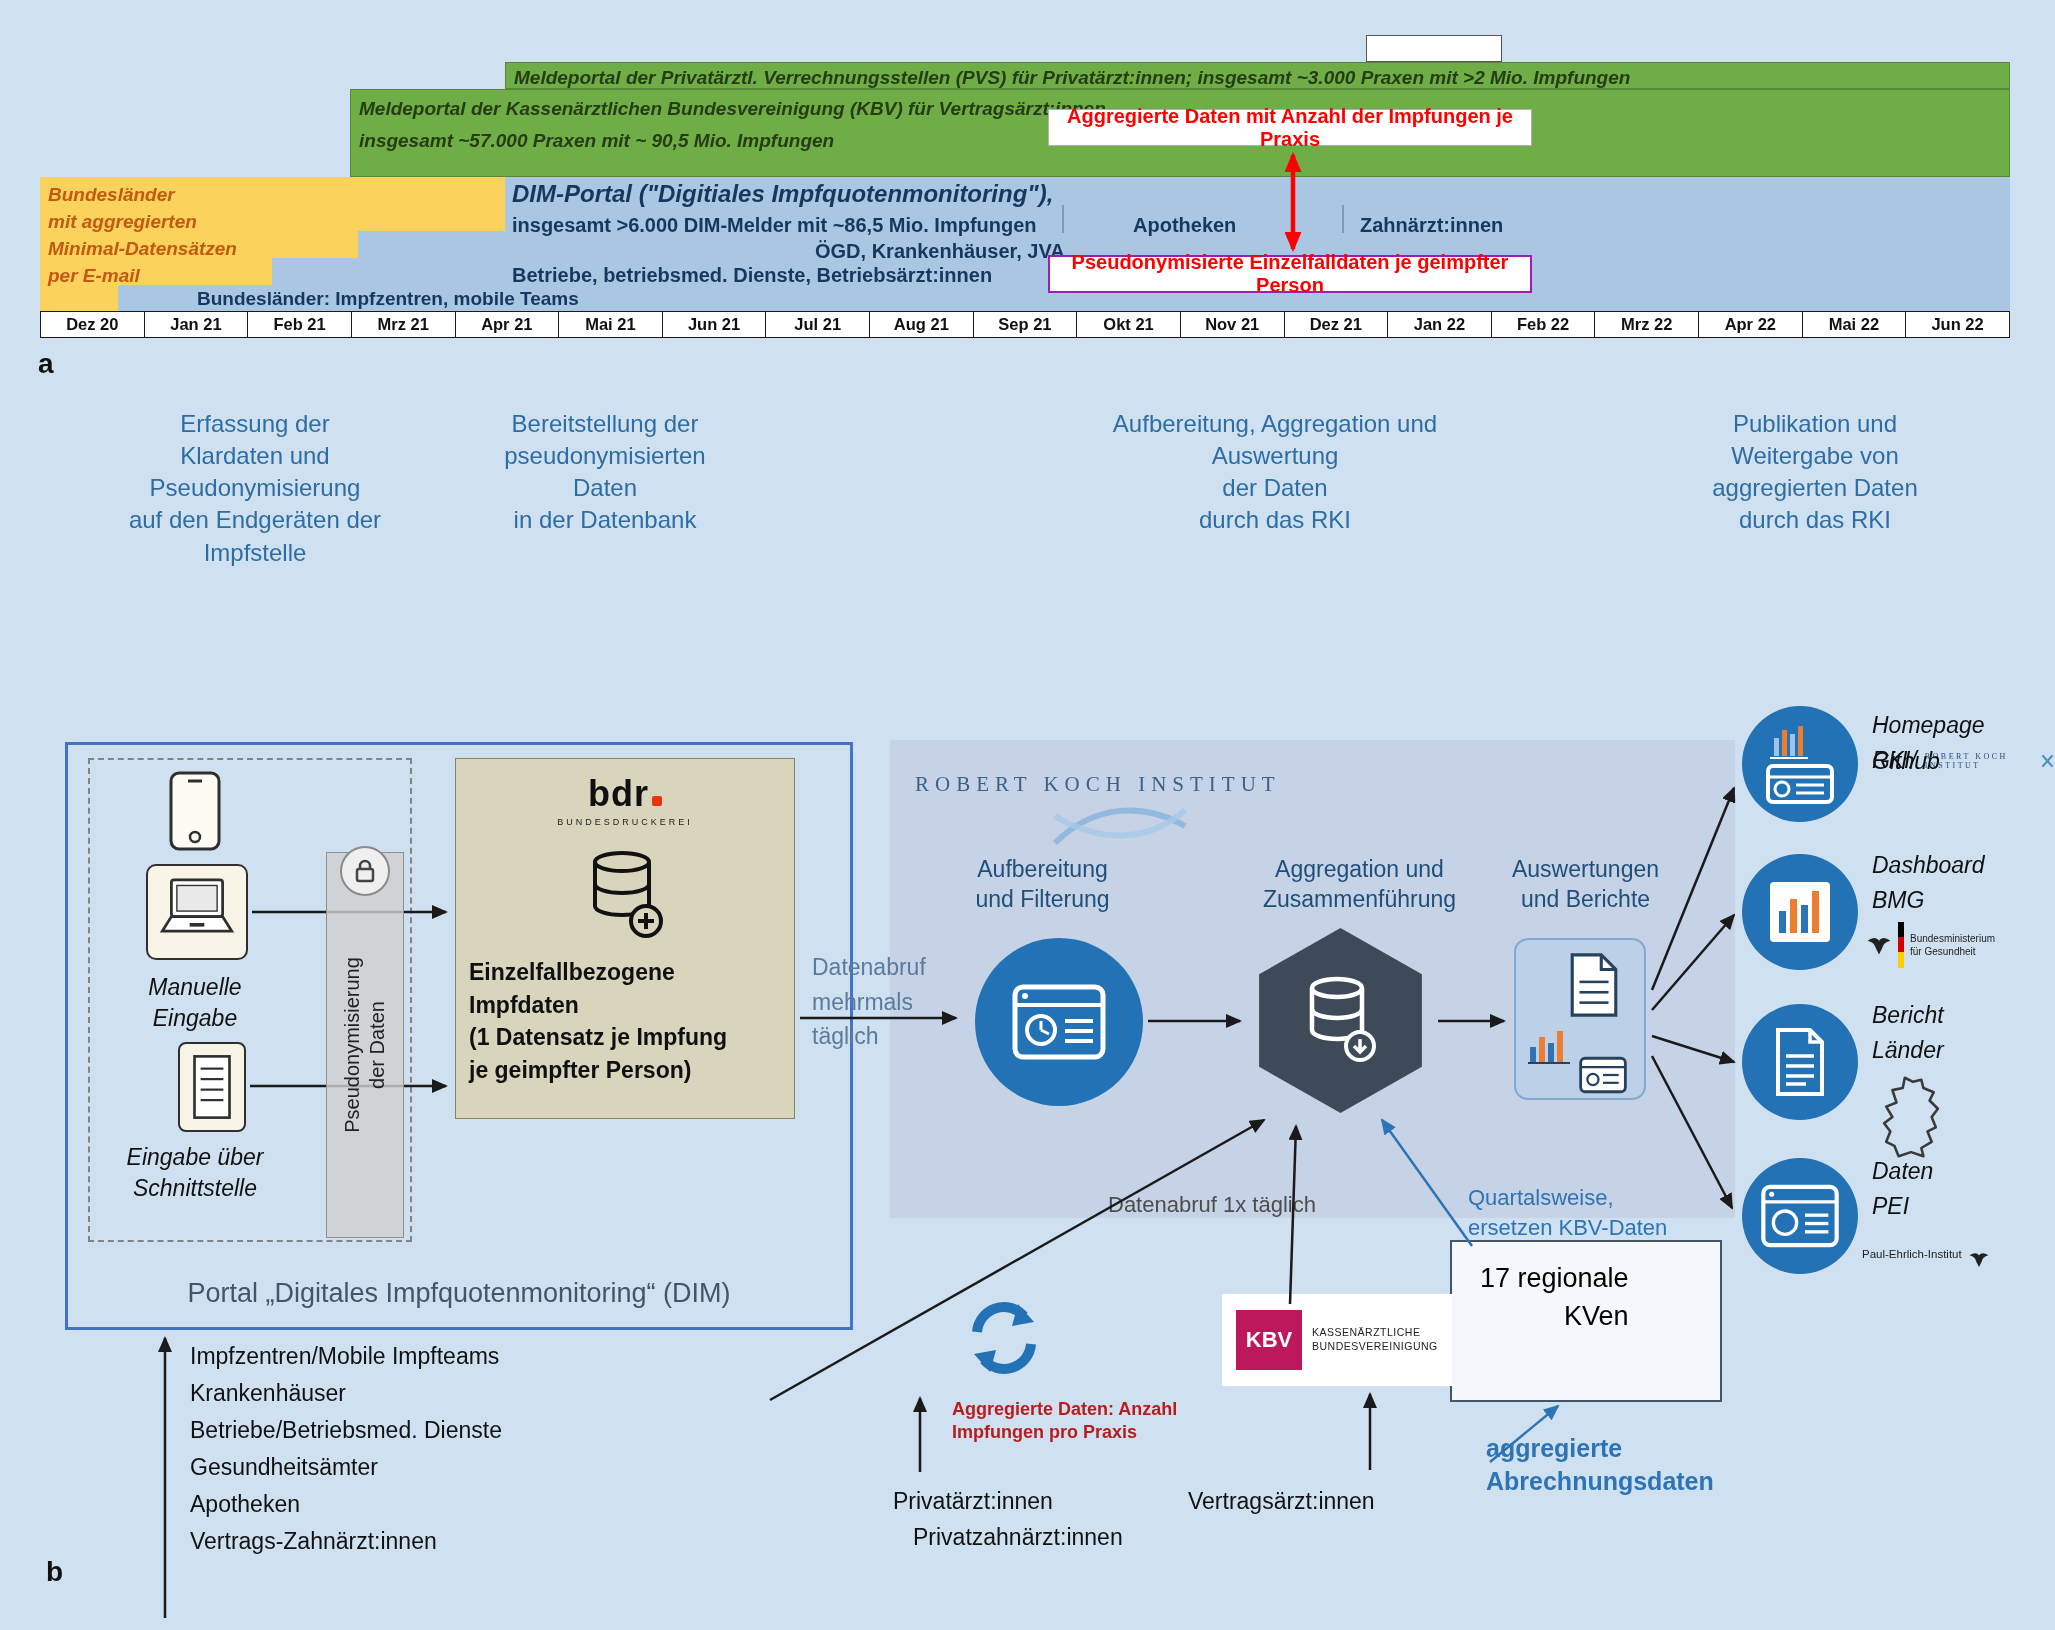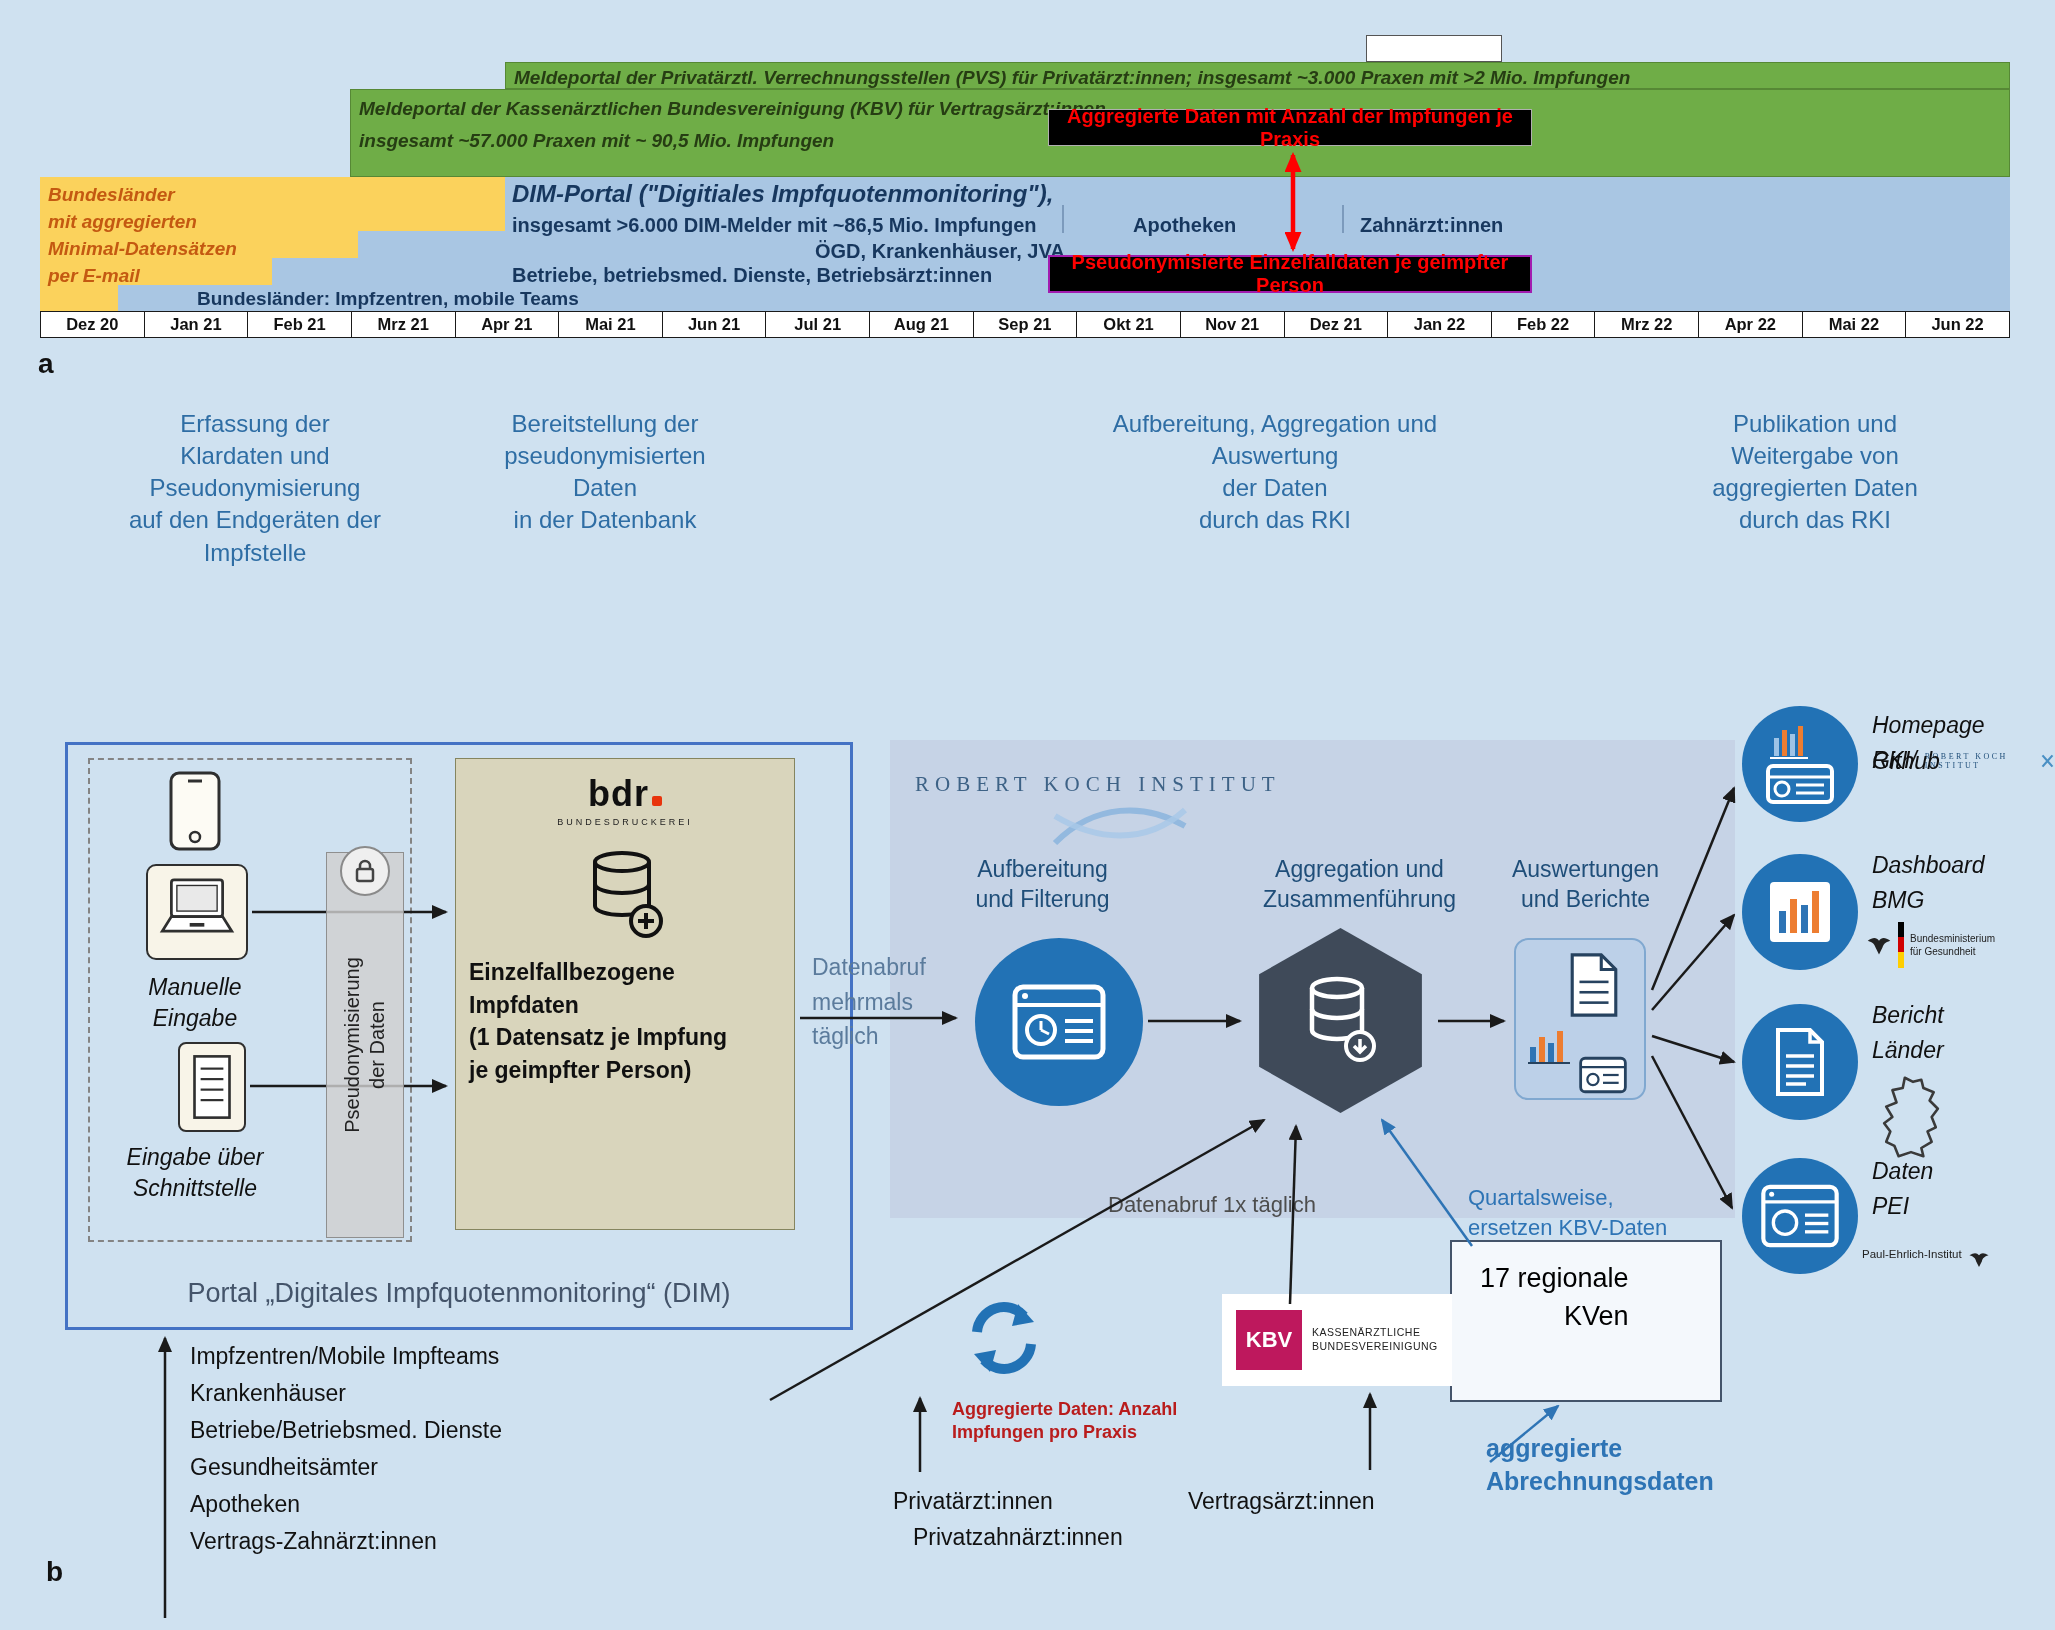--- a/index.html
+++ b/index.html
@@ -10,21 +10,21 @@
   .pre { white-space:pre-line; }
   .i { font-style:italic; }
   .b { font-weight:700; }
 
   
   .greenbar { background:#6fad47; border:1px solid rgba(40,70,20,.35); }
   .gtext { color:#263d13; font-weight:700; font-style:italic; font-size:19px; line-height:1.35; }
   .bluearea { background:#a9c6e3; }
   .ystep { background:#fbd25c; }
   .ytext { color:#c45911; font-weight:700; font-style:italic; font-size:19px; line-height:27px; }
-  .redbox { background:#000000; color:#ff0000; font-weight:700; font-size:20px;
+  .redbox { background:#ffffff; color:#ff0000; font-weight:700; font-size:20px;
             display:flex; align-items:center; justify-content:center; text-align:center; }
   .dimtext { color:#17375e; font-weight:700; font-size:20px; }
   .stepline { background:rgba(80,110,150,.5); }
   .timeline { display:flex; border:1.5px solid #1a1a1a; background:#fff; }
   .mon { flex:1; text-align:center; font-size:16.5px; font-weight:700; color:#111;
          border-left:1.5px solid #1a1a1a; line-height:24px; }
   .mon:first-child { border-left:none; }
   .panel-label { font-size:28px; font-weight:700; color:#111; }
 
   
@@ -194,21 +194,21 @@
       <rect x="12" y="8" width="40" height="70" fill="#fff" stroke="#2f2f2f" stroke-width="3"></rect>
       <line x1="19" y1="22" x2="45" y2="22" stroke="#2f2f2f" stroke-width="2.5"></line>
       <line x1="19" y1="34" x2="45" y2="34" stroke="#2f2f2f" stroke-width="2.5"></line>
       <line x1="19" y1="46" x2="45" y2="46" stroke="#2f2f2f" stroke-width="2.5"></line>
       <line x1="19" y1="58" x2="45" y2="58" stroke="#2f2f2f" stroke-width="2.5"></line>
     </svg>
   </div>
   <div class="abs entry-label" style="left:95px;top:1142px;width:200px;">Eingabe über
 Schnittstelle</div>
 
-  <div class="abs tanbox" style="left:455px;top:758px;width:340px;height:472px;">
+  <div class="abs tanbox" style="left:455px;top:758px;width:340px;height:361px;">
     <div style="position:absolute;left:0;top:14px;width:100%;text-align:center;">
       <span class="bdr-word">bdr</span><span class="bdr-dot"></span>
       <div class="bdr-sub">BUNDESDRUCKEREI</div>
     </div>
     <svg width="84" height="96" viewBox="0 0 84 96" style="position:absolute;left:128px;top:88px;">
       <ellipse cx="38" cy="15" rx="27" ry="9" fill="none" stroke="#111" stroke-width="4"></ellipse>
       <path d="M11 15 v44 c0 5 12 9 27 9 s27-4 27-9 V15" fill="none" stroke="#111" stroke-width="4"></path>
       <path d="M11 37 c0 5 12 9 27 9 s27-4 27-9" fill="none" stroke="#111" stroke-width="4"></path>
       <circle cx="62" cy="74" r="15" fill="#d9d5bc" stroke="#111" stroke-width="4"></circle>
       <line x1="62" y1="66" x2="62" y2="82" stroke="#111" stroke-width="4"></line>

